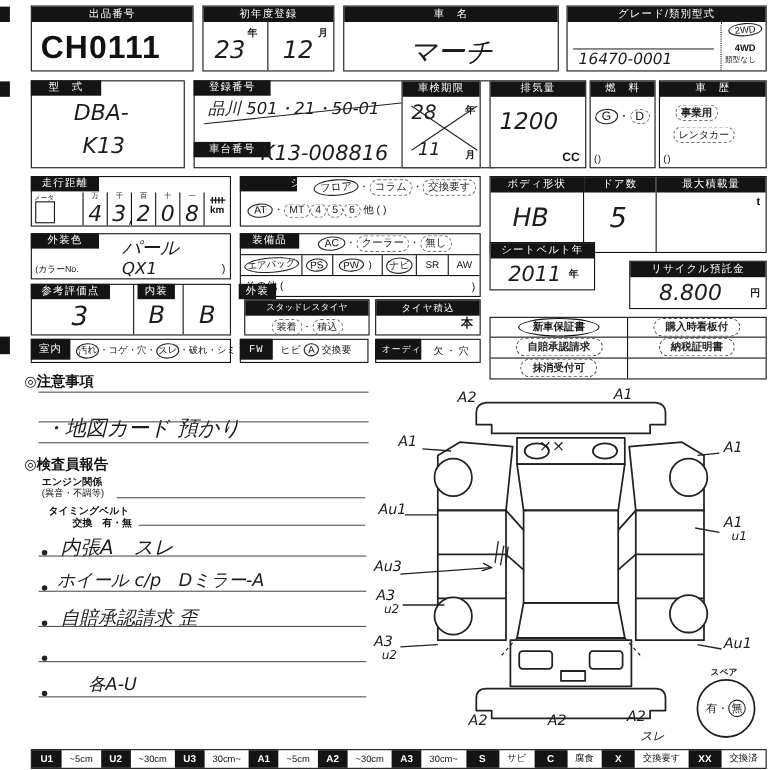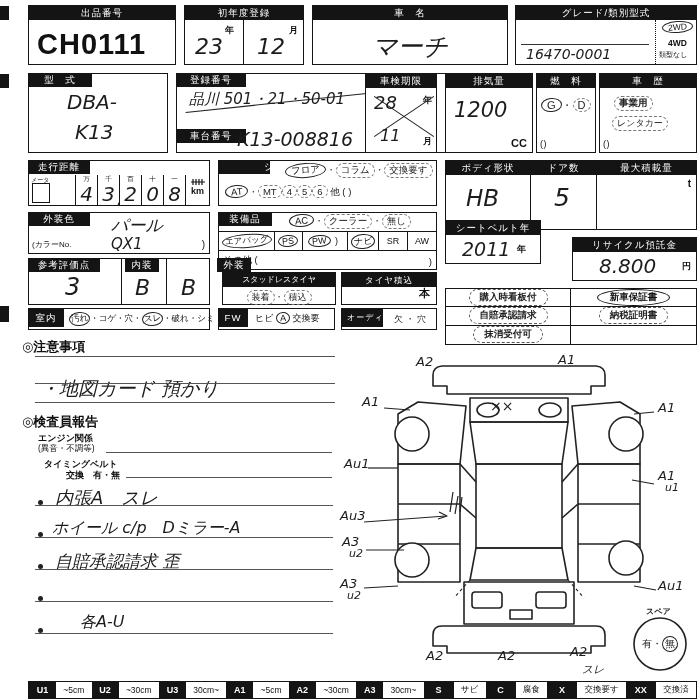--- a/index.html
+++ b/index.html
@@ -231,21 +231,21 @@
   </div>
 
   <div class="box" style="left:28px;top:308px;width:182px;height:22px;">
     <div class="tab" style="width:36px;height:19px;line-height:19px;">室内</div>
     <div style="position:absolute;left:40px;top:3px;font-size:8.5px;white-space:nowrap;">
       <span class="hc" style="padding:0 1px;">汚れ</span><span>・</span><span>コゲ</span><span>・</span><span>穴</span><span>・</span><span class="hc" style="padding:0 1px;">スレ</span><span>・</span><span>破れ</span><span>・</span><span>シミ</span>
     </div>
   </div>
 
   <div class="box" style="left:218px;top:308px;width:117px;height:22px;">
-    <div class="tab" style="width:30px;height:19px;line-height:19px;">FW</div>
+    <div class="tab" style="width:30px;height:19px;line-height:19px;font-family:Liberation Mono, monospace;">FW</div>
     <div style="position:absolute;left:36px;top:3px;font-size:9px;white-space:nowrap;">
       <span>ヒビ</span>
       <span class="hc" style="padding:0 3px;">A</span>
       <span>交換要</span>
     </div>
   </div>
 
   <div class="box" style="left:341px;top:308px;width:96px;height:22px;">
     <div class="tab" style="width:42px;height:19px;line-height:19px;font-size:8px;">オーディオ</div>
     <div style="position:absolute;left:52px;top:4px;font-size:9px;">欠 ・ 穴</div>
@@ -270,24 +270,24 @@
 
   <div class="box" style="left:572px;top:237px;width:125px;height:44px;">
     <div class="hdr">リサイクル預託金</div>
     <span class="hw" style="position:absolute;left:26px;top:16px;font-size:20px;">8.800</span>
     <span class="u" style="position:absolute;right:5px;top:22px;">円</span>
   </div>
 
   <div class="box" style="left:445px;top:288px;width:252px;height:57px;">
     <div class="doc-grid">
       <div class="doc-cell">
-          <span class="docpill">購入時看板付</span>
+          <span class="docoval">新車保証書</span>
         </div>
       <div class="doc-cell">
-          <span class="docoval">新車保証書</span>
+          <span class="docpill">購入時看板付</span>
         </div>
       <div class="doc-cell">
           <span class="docpill">自賠承認請求</span>
         </div>
       <div class="doc-cell">
           <span class="docpill">納税証明書</span>
         </div>
       <div class="doc-cell">
           <span class="docpill">抹消受付可</span>
         </div>

